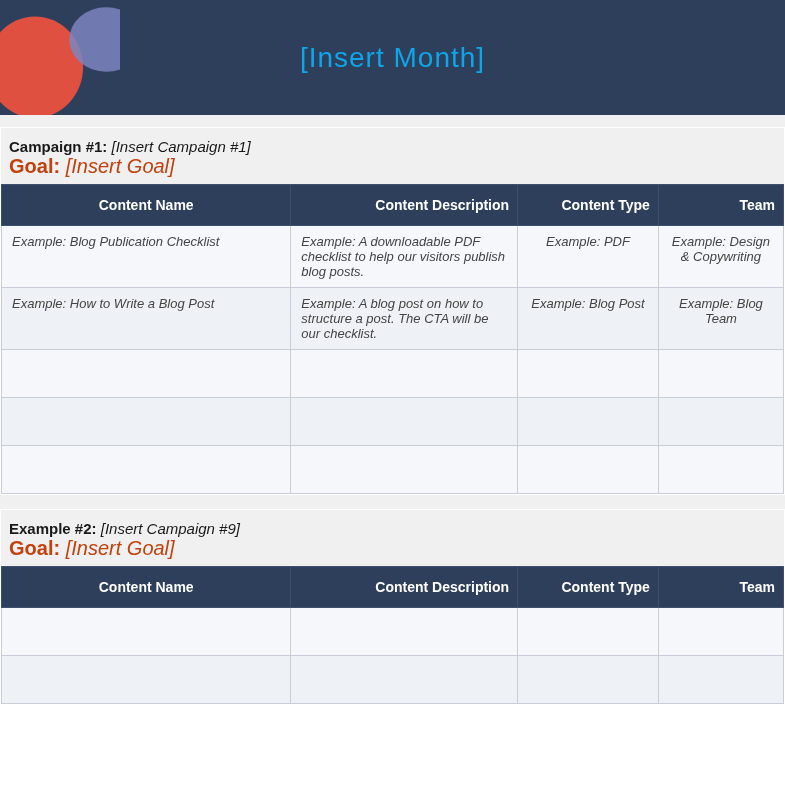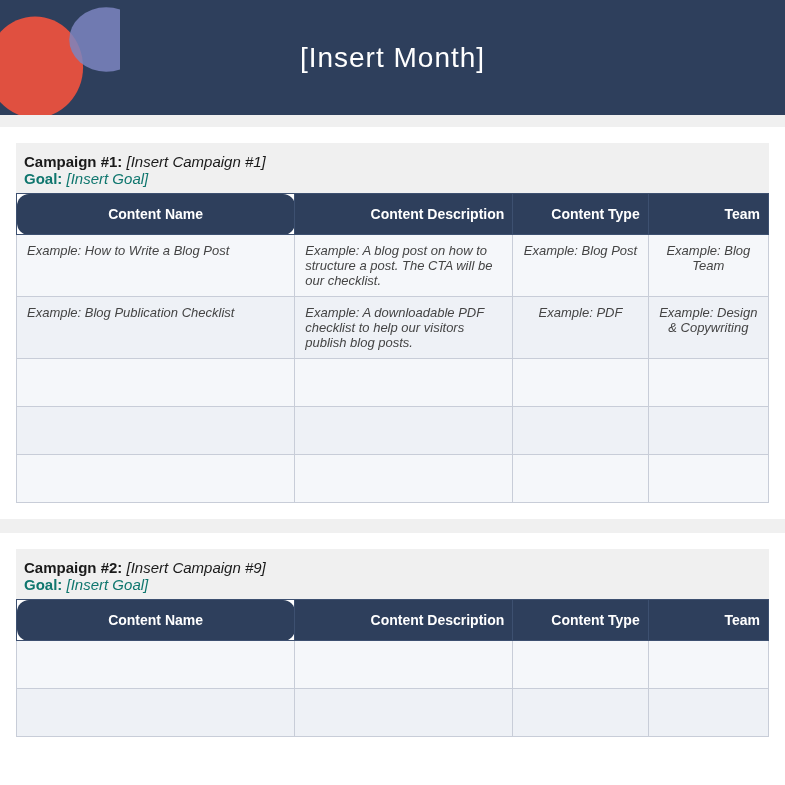--- a/index.html
+++ b/index.html
@@ -13,21 +13,21 @@
     
     .header {
       background: #2e3f5c;
       height: 115px;
       position: relative;
       display: flex;
       align-items: center;
       justify-content: center;
     }
     .header-title {
-      color: #ffffff;
+      color: #0ea5e9;
       font-size: 28px;
       font-weight: 400;
       letter-spacing: 1px;
       z-index: 2;
       position: relative;
     }
     .blob-orange {
       position: absolute;
       left: 0;
       top: 0;
@@ -37,39 +37,39 @@
     }
 
     
     .divider {
       height: 12px;
       background: #f0f0f0;
     }
 
     
     .campaign-section {
-      margin: 16px;
+      margin: 1px;
     }
     .campaign-header {
       background: #f0f0f0;
       padding: 10px 8px 6px 8px;
     }
     .campaign-title {
       font-size: 15px;
       font-weight: bold;
       color: #1a1a1a;
     }
     .campaign-title em {
       font-style: italic;
       font-weight: normal;
     }
     .campaign-goal {
-      font-size: 15px;
+      font-size: 20px;
       font-weight: bold;
-      color: #0f766e;
+      color: #c2410c;
     }
     .campaign-goal em {
       font-style: italic;
       font-weight: normal;
     }
 
     
     table {
       width: 100%;
       border-collapse: collapse;
@@ -80,21 +80,20 @@
     thead th {
       color: #fff;
       font-size: 14px;
       font-weight: 600;
       padding: 12px 8px;
       text-align: right;
       border: 1px solid #3d5070;
     }
     thead th:first-child {
       text-align: center;
-      border-radius: 12px;
     }
     tbody tr {
       background: #f5f7fa;
     }
     tbody tr:nth-child(even) {
       background: #eef1f6;
     }
     tbody td {
       border: 1px solid #c8cdd8;
       padding: 8px 10px;
@@ -154,33 +153,33 @@
       <tr>
         <th class="col-name">Content Name</th>
         <th class="col-desc">Content Description</th>
         <th class="col-type">Content Type</th>
         <th class="col-team">Team</th>
       </tr>
     </thead>
     <tbody>
 
       <tr>
+        <td class="col-name italic-cell">Example: Blog Publication Checklist</td>
+        <td class="col-desc italic-cell">Example: A downloadable PDF checklist to help our visitors publish blog posts.</td>
+        <td class="col-type italic-cell" style="text-align:center;">Example: PDF</td>
+        <td class="col-team italic-cell" style="text-align:center;">Example: Design &amp; Copywriting</td>
+      </tr>
+
+      <tr>
         <td class="col-name italic-cell">Example: How to Write a Blog Post</td>
         <td class="col-desc italic-cell">Example: A blog post on how to structure a post. The CTA will be our checklist.</td>
         <td class="col-type italic-cell" style="text-align:center;">Example: Blog Post</td>
         <td class="col-team italic-cell" style="text-align:center;">Example: Blog Team</td>
       </tr>
 
-      <tr>
-        <td class="col-name italic-cell">Example: Blog Publication Checklist</td>
-        <td class="col-desc italic-cell">Example: A downloadable PDF checklist to help our visitors publish blog posts.</td>
-        <td class="col-type italic-cell" style="text-align:center;">Example: PDF</td>
-        <td class="col-team italic-cell" style="text-align:center;">Example: Design &amp; Copywriting</td>
-      </tr>
-
       <tr class="empty-row">
         <td class="col-name"></td>
         <td class="col-desc"></td>
         <td class="col-type"></td>
         <td class="col-team"></td>
       </tr>
       <tr class="empty-row">
         <td class="col-name"></td>
         <td class="col-desc"></td>
         <td class="col-type"></td>
@@ -194,21 +193,21 @@
       </tr>
     </tbody>
   </table>
 </div>
 
 <div class="section-gap"></div>
 
 <div class="campaign-section">
   <div class="campaign-header">
     <div class="campaign-title">
-      <span>Campaign #2:</span>
+      <span>Example #2:</span>
       <em>[Insert Campaign #9]</em>
     </div>
     <div class="campaign-goal">
       <span>Goal:</span>
       <em>[Insert Goal]</em>
     </div>
   </div>
   <table>
     <thead>
       <tr>

